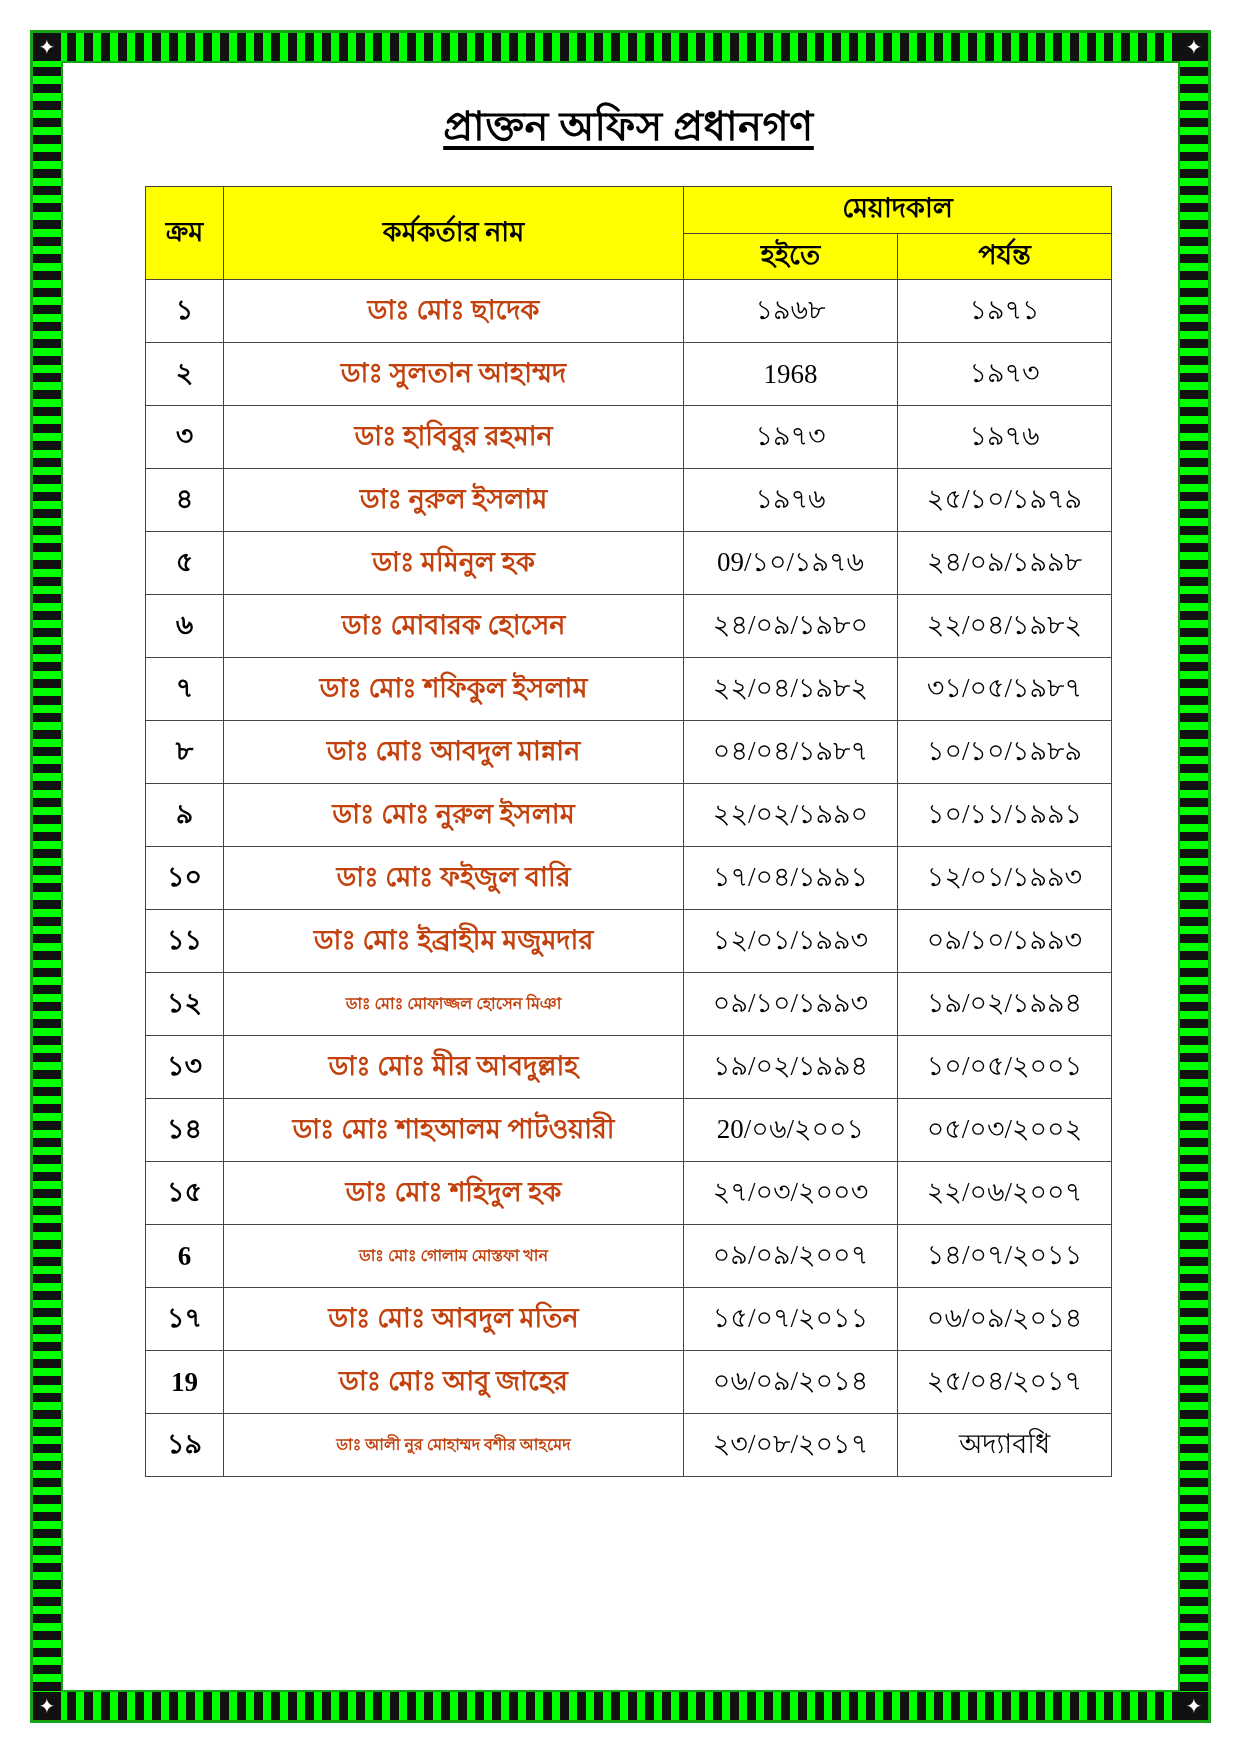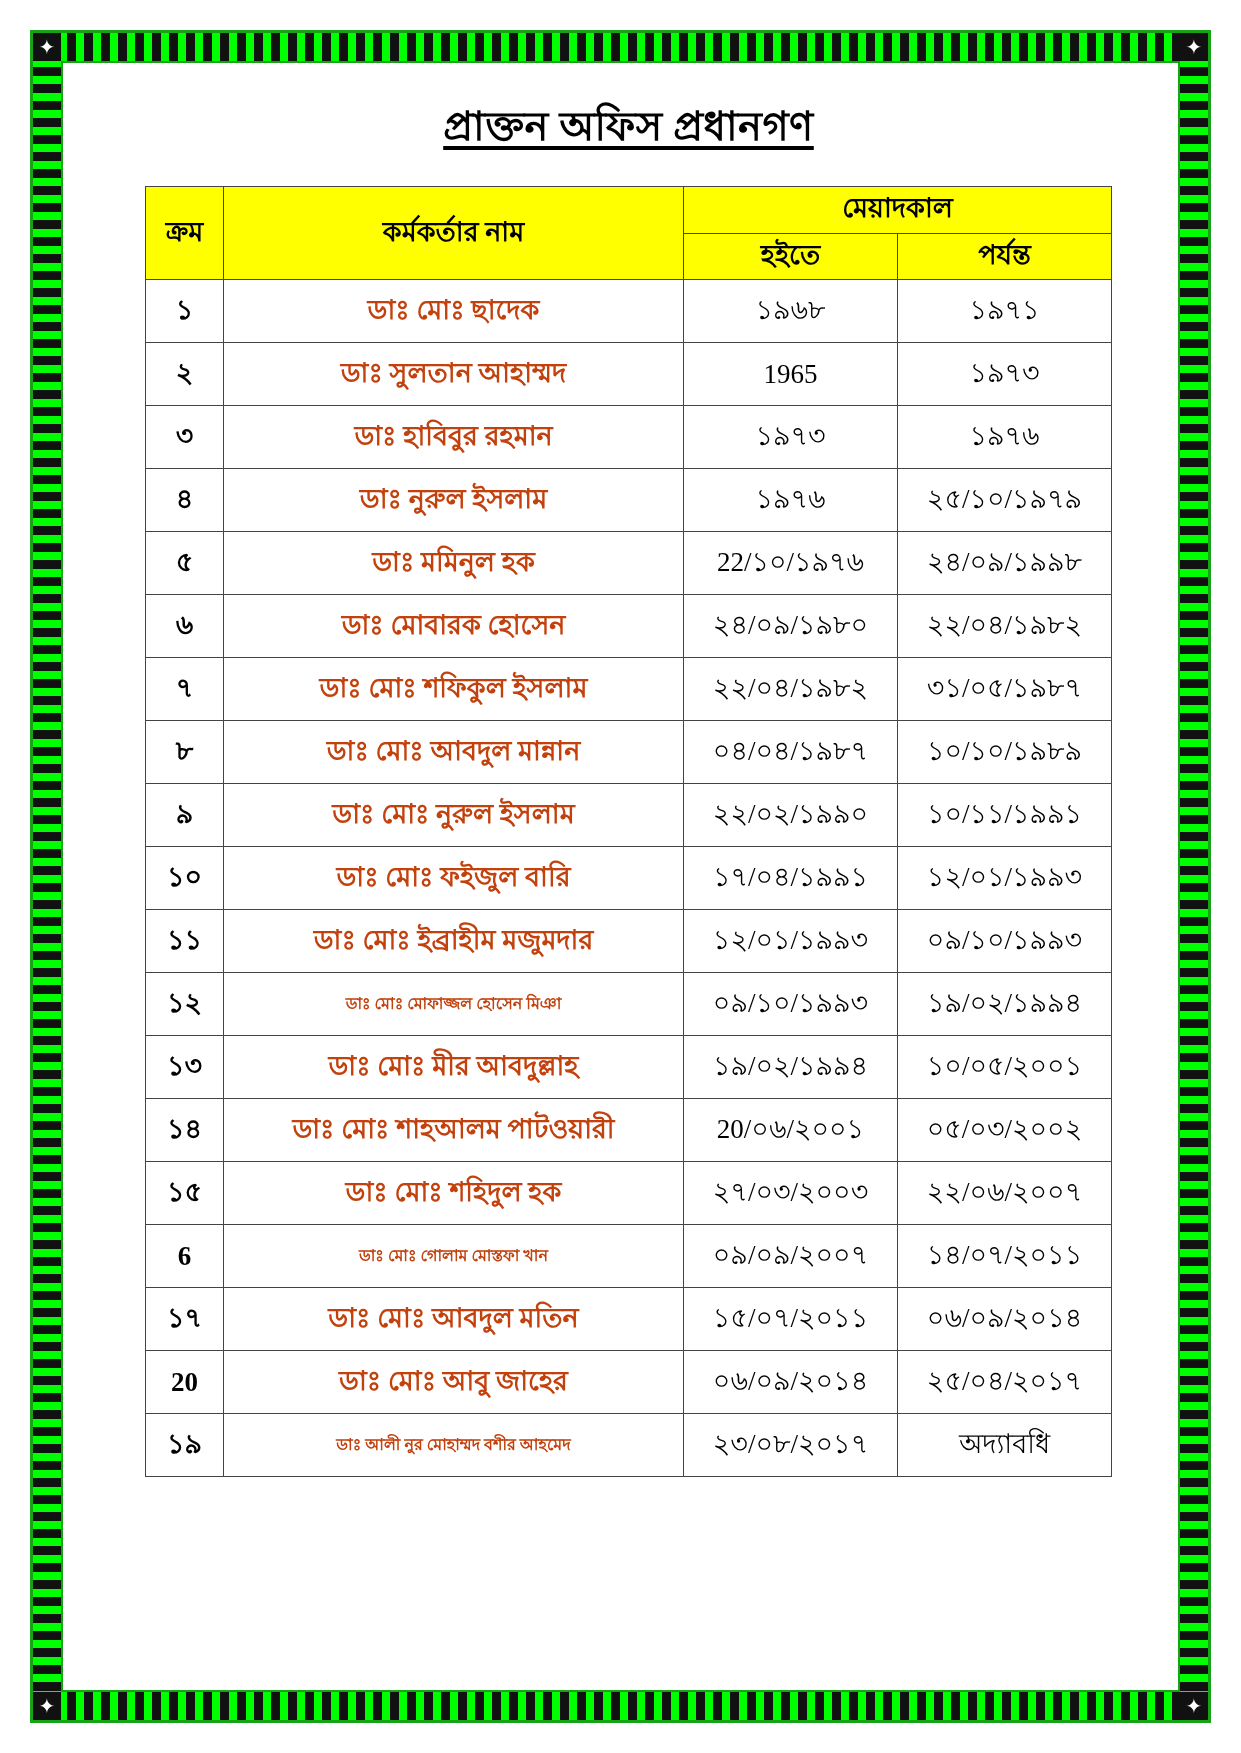--- a/index.html
+++ b/index.html
@@ -192,39 +192,39 @@
           <tbody id="officers-body">
               <tr>
                 <td class="serial">১</td>
                 <td class="name">ডাঃ মোঃ ছাদেক</td>
                 <td class="date">১৯৬৮</td>
                 <td class="date">১৯৭১</td>
               </tr>
               <tr>
                 <td class="serial">২</td>
                 <td class="name">ডাঃ সুলতান আহাম্মদ</td>
-                <td class="date">1965</td>
+                <td class="date">1968</td>
                 <td class="date">১৯৭৩</td>
               </tr>
               <tr>
                 <td class="serial">৩</td>
                 <td class="name">ডাঃ হাবিবুর রহমান</td>
                 <td class="date">১৯৭৩</td>
                 <td class="date">১৯৭৬</td>
               </tr>
               <tr>
                 <td class="serial">৪</td>
                 <td class="name">ডাঃ নুরুল ইসলাম</td>
                 <td class="date">১৯৭৬</td>
                 <td class="date">২৫/১০/১৯৭৯</td>
               </tr>
               <tr>
                 <td class="serial">৫</td>
                 <td class="name">ডাঃ মমিনুল হক</td>
-                <td class="date">22/১০/১৯৭৬</td>
+                <td class="date">09/১০/১৯৭৬</td>
                 <td class="date">২৪/০৯/১৯৯৮</td>
               </tr>
               <tr>
                 <td class="serial">৬</td>
                 <td class="name">ডাঃ মোবারক হোসেন</td>
                 <td class="date">২৪/০৯/১৯৮০</td>
                 <td class="date">২২/০৪/১৯৮২</td>
               </tr>
               <tr>
                 <td class="serial">৭</td>
@@ -286,21 +286,21 @@
                 <td class="date">০৯/০৯/২০০৭</td>
                 <td class="date">১৪/০৭/২০১১</td>
               </tr>
               <tr>
                 <td class="serial">১৭</td>
                 <td class="name">ডাঃ মোঃ আবদুল মতিন</td>
                 <td class="date">১৫/০৭/২০১১</td>
                 <td class="date">০৬/০৯/২০১৪</td>
               </tr>
               <tr>
-                <td class="serial">20</td>
+                <td class="serial">19</td>
                 <td class="name">ডাঃ মোঃ আবু জাহের</td>
                 <td class="date">০৬/০৯/২০১৪</td>
                 <td class="date">২৫/০৪/২০১৭</td>
               </tr>
               <tr>
                 <td class="serial">১৯</td>
                 <td class="name small">ডাঃ আলী নুর মোহাম্মদ বশীর আহমেদ</td>
                 <td class="date">২৩/০৮/২০১৭</td>
                 <td class="date">অদ্যাবধি</td>
               </tr>

